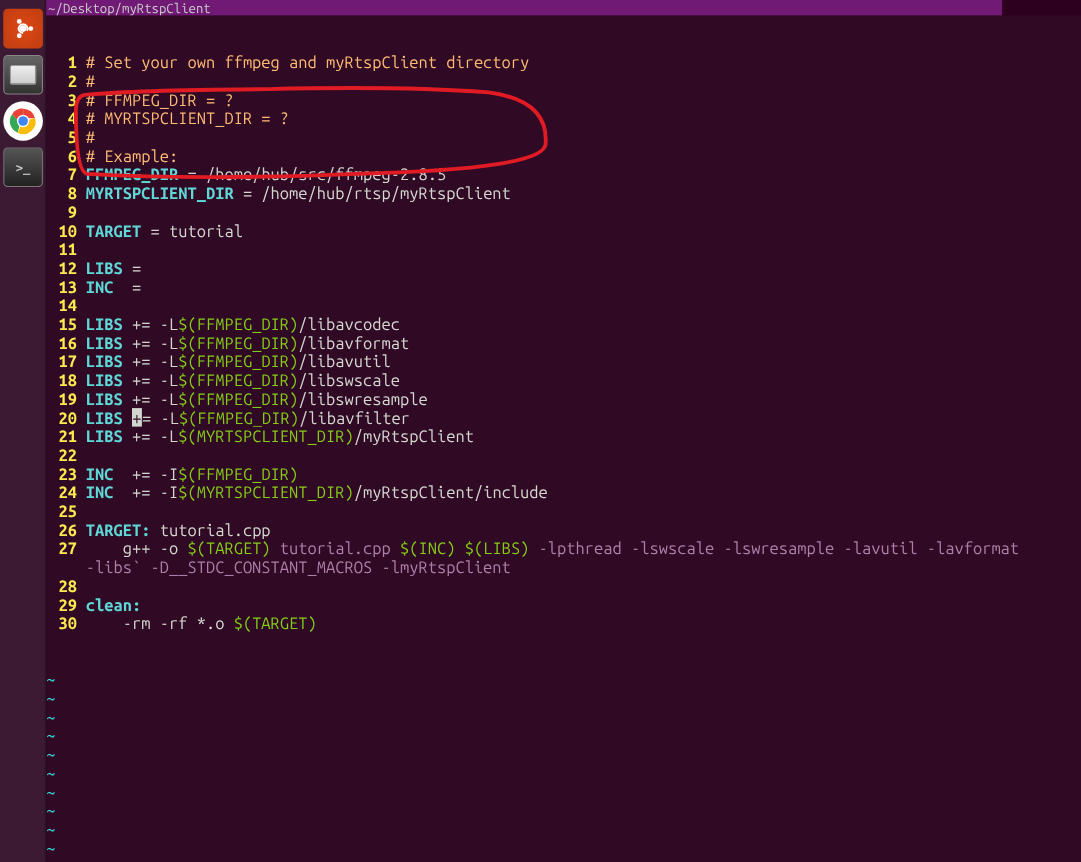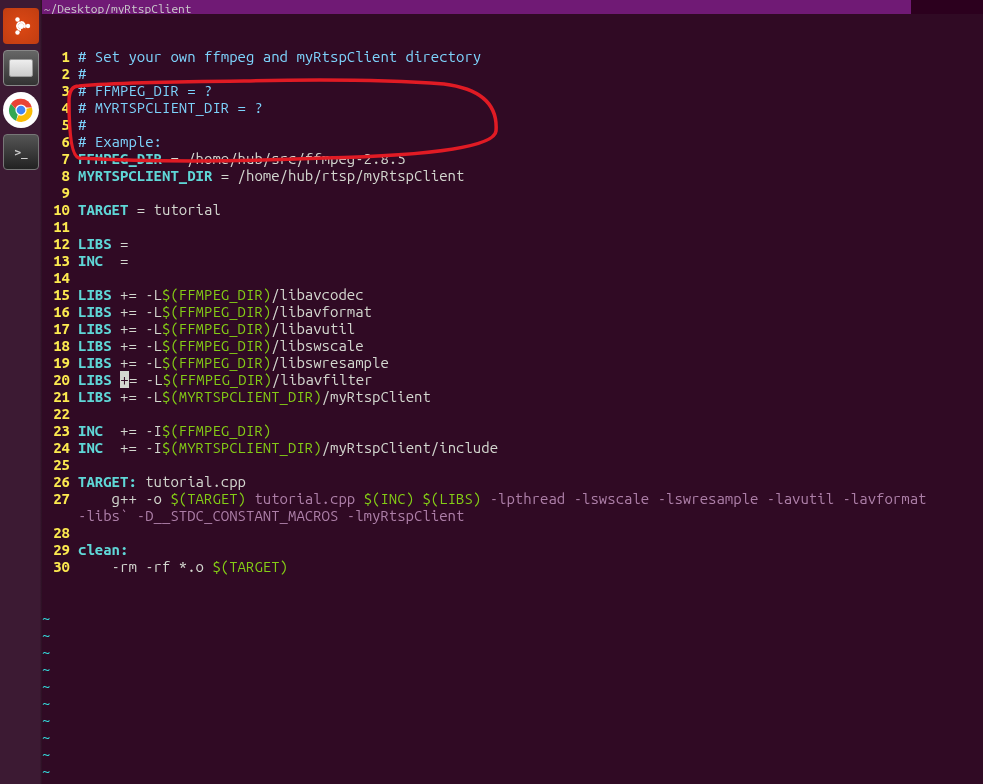--- a/index.html
+++ b/index.html
@@ -108,21 +108,21 @@
       color: #fce94f;
       font-weight: bold;
       flex-shrink: 0;
       padding-right: 0;
     }
     .code {
       padding-left: 8px;
       flex: 1;
       overflow: hidden;
     }
-    .comment { color: #7dd3fc; }
+    .comment { color: #fdba74; }
     .ident { color: #5fd7d7; font-weight: bold; }
     .target-kw { color: #84cc16; }
     .string { color: #ad7fa8; }
     .plain { color: #d3d7cf; }
     .cursor {
       background: #d3d7cf;
       color: #300a24;
       display: inline-block;
       width: 9px;
       text-align: center;

